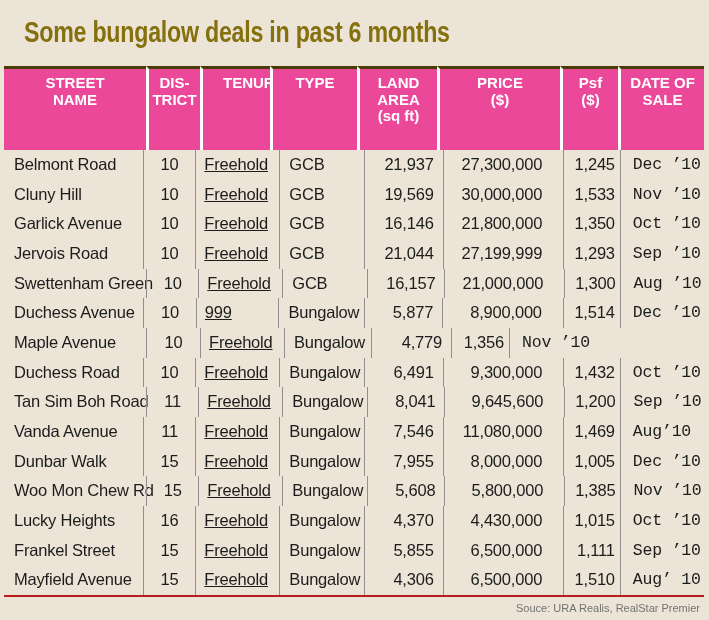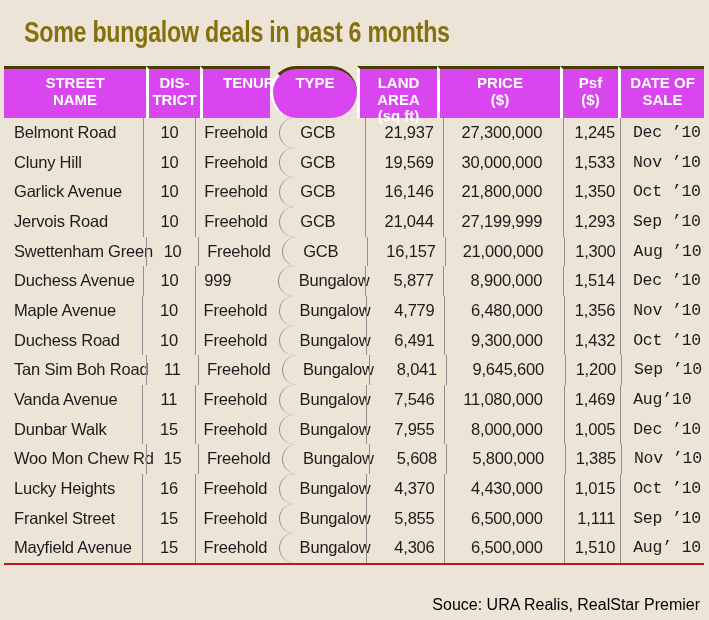--- a/index.html
+++ b/index.html
@@ -16,54 +16,54 @@
     color:#85700e;
     letter-spacing:-0.3px;
     white-space:nowrap;
     transform:scaleX(0.8);
     transform-origin:0 50%;
   }
   .tbl{position:absolute;left:4px;top:66px;width:700px;}
   .header-row{display:flex;}
   .hcell{
     box-sizing:border-box;
-    height:52px;
-    background:#d946ef;
+    height:84px;
+    background:#ec4899;
     border-top:3px solid #4a3c06;
     color:#ffffff;
     font-weight:bold;
     font-size:15px;line-height:16.5px;
     text-align:center;
     padding-top:6px;
   }
   .hcell + .hcell{border-left:3px solid #ffffff;}
   .tbody{border-bottom:2px solid #b91c1c;}
   .trow{display:flex;height:29.67px;}
   .cell{
     box-sizing:border-box;
     font-size:16.5px;
     line-height:29.67px;
     color:#1c1c1c;
     white-space:nowrap;
     letter-spacing:-0.2px;
   }
   .cell + .cell{border-left:1px solid #8f8f8f;}
-  .col0{width:142px;} .col1{width:54px;} .col2{width:70px;padding-left:20px;} .col3{width:87px;border-radius:30px;}
+  .col0{width:142px;} .col1{width:54px;} .col2{width:70px;padding-left:20px;} .col3{width:87px;}
   .col4{width:80px;}  .col5{width:123px;} .col6{width:58px;} .col7{width:86px;}
   .cell.col0{padding-left:10px;}
   .cell.col1{text-align:center;}
-  .cell.col2{padding-left:8px;}
-  .cell.col3{padding-left:20px;margin-left:14px;}
+  .cell.col2{padding-left:8px;text-decoration:underline;}
+  .cell.col3{padding-left:9px;margin-left:14px;}
   .cell.col4{text-align:right;padding-right:9px;}
   .cell.col5{text-align:right;padding-right:21px;}
   .cell.col6{text-align:right;padding-right:5px;}
   .cell.col7{padding-left:12px;font-family:Liberation Mono, monospace;}
   .source{
     position:absolute;right:9px;bottom:6px;
-    font-size:16px;color:#000000;
+    font-size:11px;color:#737373;
   }
 </style>
 </head>
 <body>
 
 <div class="page">
   <div class="title">Some bungalow deals in past 6 months</div>
 
   <div class="tbl">
     <div class="header-row">
@@ -159,21 +159,20 @@
           <div class="cell col5">8,900,000</div>
           <div class="cell col6">1,514</div>
           <div class="cell col7">Dec ’10</div>
         </div>
         <div class="trow">
           <div class="cell col0">Maple Avenue</div>
           <div class="cell col1">10</div>
           <div class="cell col2">Freehold</div>
           <div class="cell col3">Bungalow</div>
           <div class="cell col4">4,779</div>
-          <div class="cell col5">6,480,000</div>
           <div class="cell col6">1,356</div>
           <div class="cell col7">Nov ’10</div>
         </div>
         <div class="trow">
           <div class="cell col0">Duchess Road</div>
           <div class="cell col1">10</div>
           <div class="cell col2">Freehold</div>
           <div class="cell col3">Bungalow</div>
           <div class="cell col4">6,491</div>
           <div class="cell col5">9,300,000</div>

